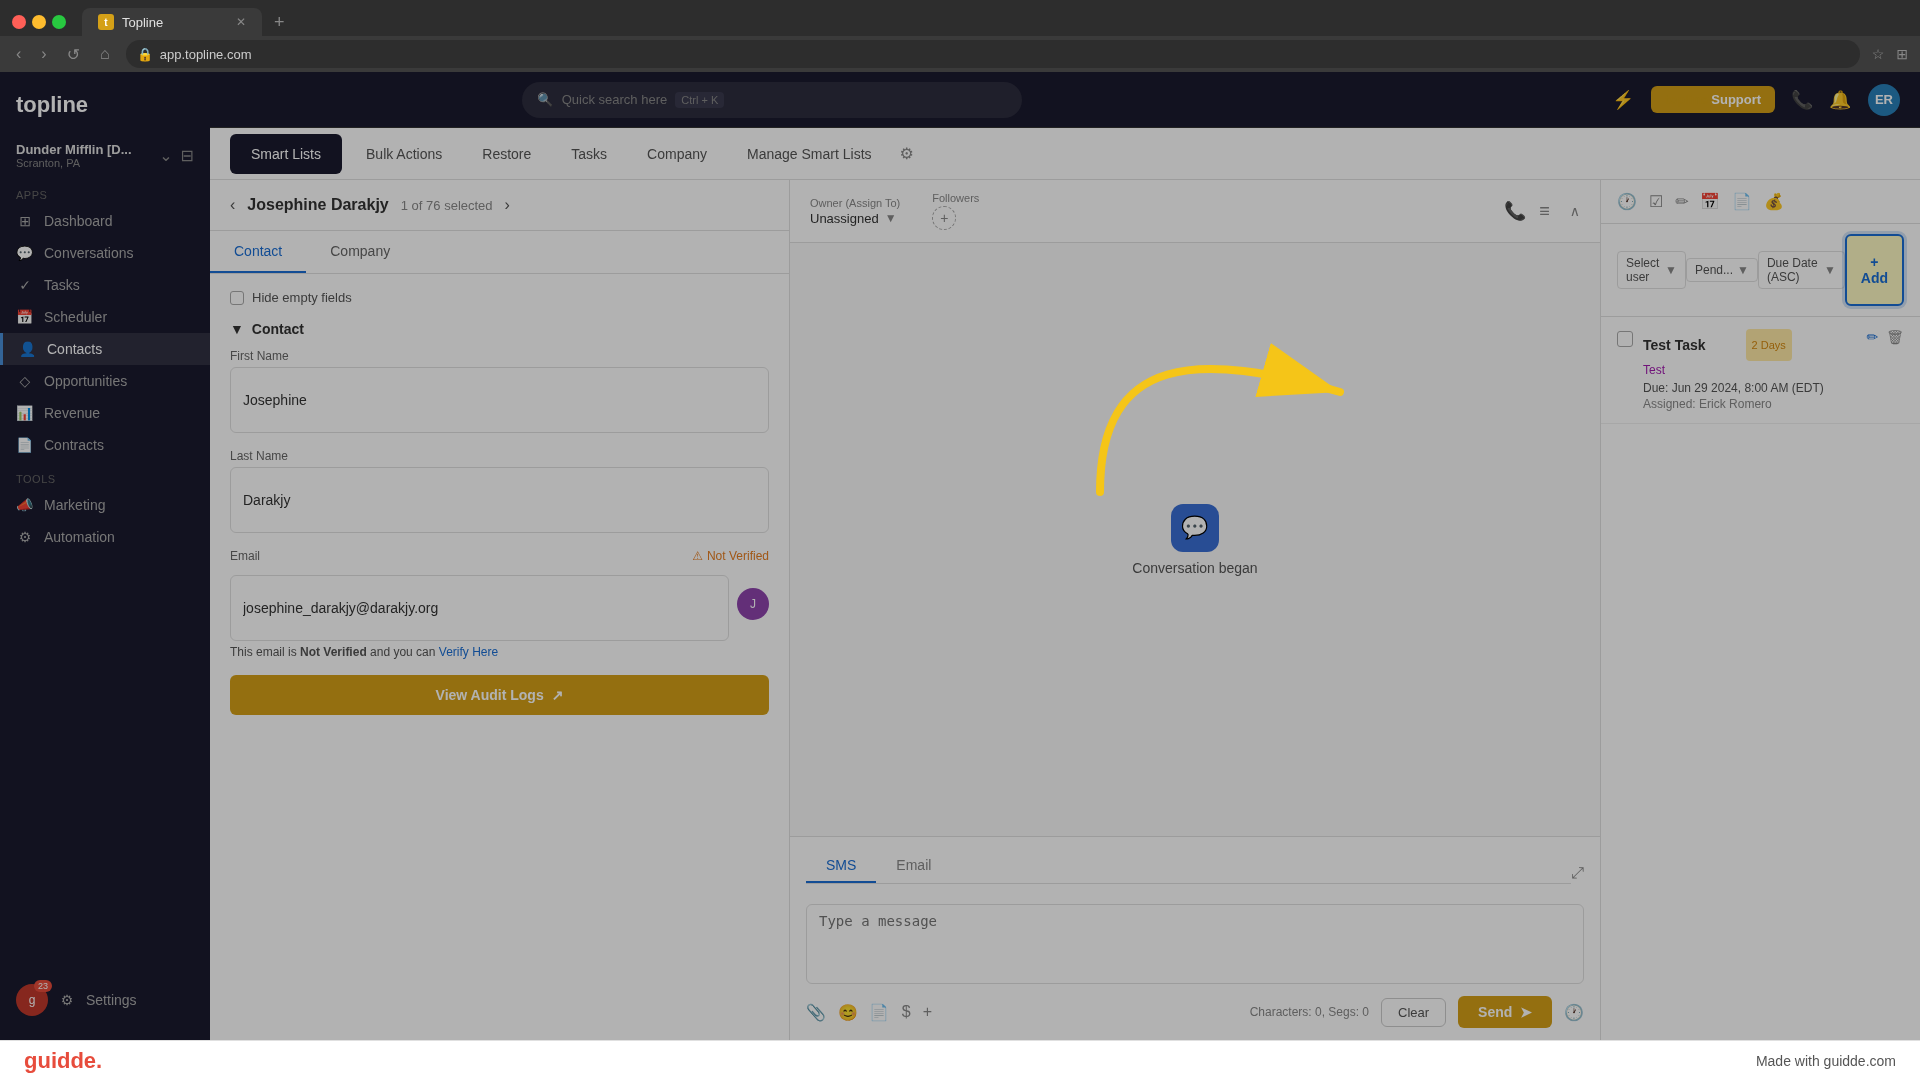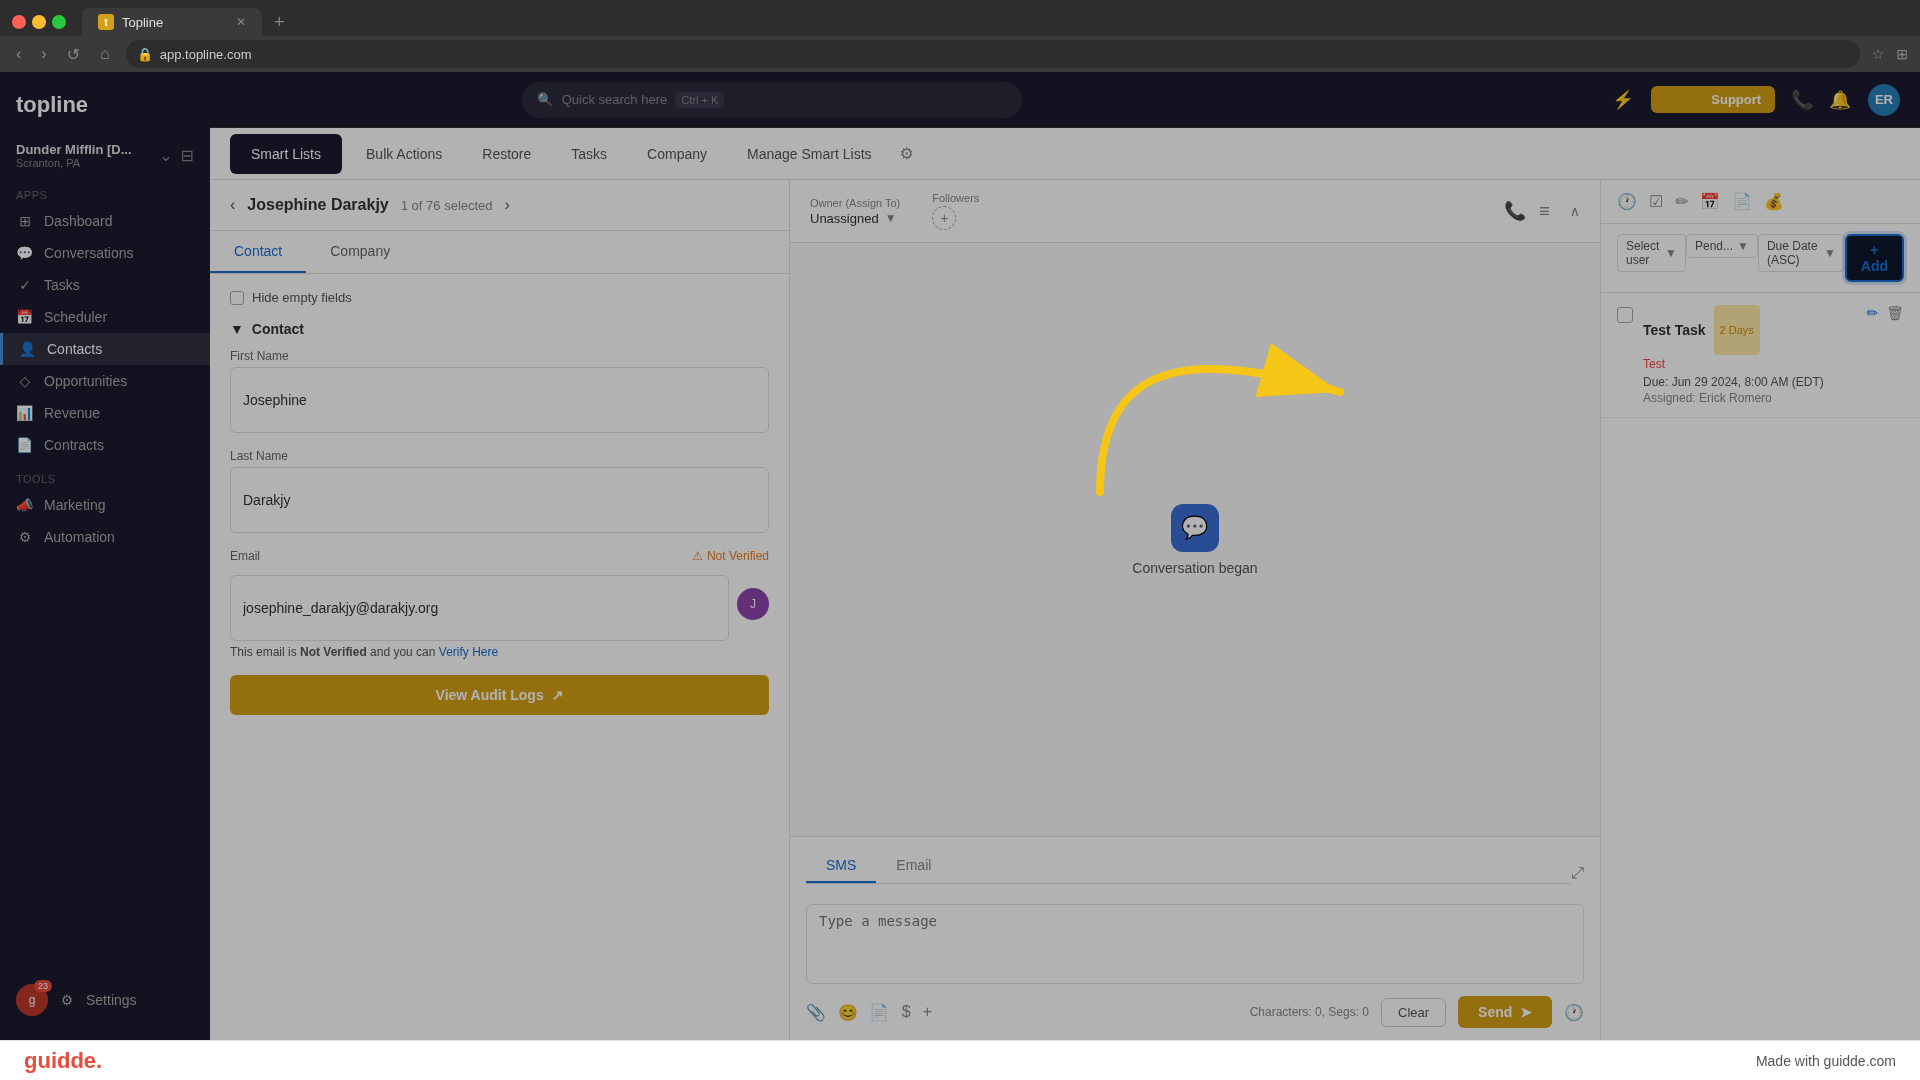--- a/index.html
+++ b/index.html
@@ -119,44 +119,44 @@
     .char-count { margin-left: auto; font-size: 12px; color: #888; }
     .clear-btn { background: white; border: 1px solid #ccc; border-radius: 6px; padding: 6px 16px; font-size: 13px; color: #555; cursor: pointer; }
     .send-btn { background: #d4a017; color: white; border: none; border-radius: 6px; padding: 8px 20px; font-size: 14px; font-weight: 600; cursor: pointer; display: flex; align-items: center; gap: 8px; }
     .schedule-btn { color: #888; cursor: pointer; font-size: 16px; }
 
     
     .tasks-panel { width: 320px; background: white; border-left: 1px solid #e0e0e0; display: flex; flex-direction: column; overflow: hidden; flex-shrink: 0; }
     .tasks-header { padding: 12px 16px; border-bottom: 1px solid #e0e0e0; display: flex; align-items: center; gap: 8px; }
     .tasks-icons { display: flex; gap: 12px; align-items: center; }
     .task-icon-btn { color: #888; cursor: pointer; font-size: 16px; }
-    .tasks-filters { padding: 10px 16px; border-bottom: 1px solid #e0e0e0; display: flex; align-items: flex-start; gap: 0; }
+    .tasks-filters { padding: 10px 16px; border-bottom: 1px solid #e0e0e0; display: flex; align-items: center; gap: 0; }
     .filter-dropdown { display: flex; align-items: center; gap: 4px; font-size: 12px; color: #555; cursor: pointer; padding: 4px 8px; border: 1px solid #e0e0e0; border-radius: 4px; }
     .task-item { padding: 12px 16px; border-bottom: 1px solid #f0f0f0; display: flex; gap: 10px; align-items: flex-start; }
     .task-checkbox { width: 16px; height: 16px; border: 1.5px solid #aaa; border-radius: 3px; flex-shrink: 0; margin-top: 2px; cursor: pointer; }
     .task-content { flex: 1; }
     .task-title { font-size: 14px; font-weight: 600; color: #333; }
-    .task-desc { font-size: 12px; color: #ef4444; margin-top: 2px; }
+    .task-desc { font-size: 12px; color: #a21caf; margin-top: 2px; }
     .task-due { font-size: 12px; color: #555; margin-top: 4px; }
-    .task-due-badge { background: #ffeaa7; color: #d68910; border-radius: 4px; padding: 19px 6px; font-size: 11px; }
+    .task-due-badge { background: #ffeaa7; color: #d68910; border-radius: 4px; padding: 10px 6px; font-size: 11px; margin-left: 32px; }
     .task-assigned { font-size: 12px; color: #888; margin-top: 2px; }
     .task-actions { display: flex; gap: 8px; align-items: center; }
     .task-edit-btn { color: #1a6ed4; cursor: pointer; font-size: 14px; }
     .task-delete-btn { color: #888; cursor: pointer; font-size: 14px; }
 
     
     .footer { height: 40px; background: white; display: flex; align-items: center; justify-content: space-between; padding: 0 24px; border-top: 1px solid #e0e0e0; flex-shrink: 0; }
     .footer-logo { font-size: 22px; font-weight: 800; color: #e74c3c; }
     .footer-text { font-size: 14px; color: #555; }
 
     
     .overlay-dim { position: absolute; top: 72px; left: 0; right: 0; bottom: 40px; background: rgba(0,0,0,0.3); pointer-events: none; z-index: 5; }
 
     
-    .add-task-btn-highlight { background: #0f172a; border: 2px solid #1a6ed4; color: #1a6ed4; border-radius: 6px; padding: 6px 14px; font-size: 14px; font-weight: 600; cursor: pointer; display: flex; align-items: center; gap: 4px; box-shadow: 0 0 0 3px rgba(26,110,212,0.2); }
+    .add-task-btn-highlight { background: #fef9c3; border: 2px solid #1a6ed4; color: #1a6ed4; border-radius: 6px; padding: 18px 14px; font-size: 14px; font-weight: 600; cursor: pointer; display: flex; align-items: center; gap: 4px; box-shadow: 0 0 0 3px rgba(26,110,212,0.2); }
 
     
     .arrow-svg { position: absolute; top: 72px; left: 0; width: 1920px; height: calc(1080px - 72px - 40px); pointer-events: none; z-index: 10; }
 
     .chevron { font-size: 12px; color: #888; }
   </style>
 </head>
 <body>
 
 <div class="browser-chrome">

